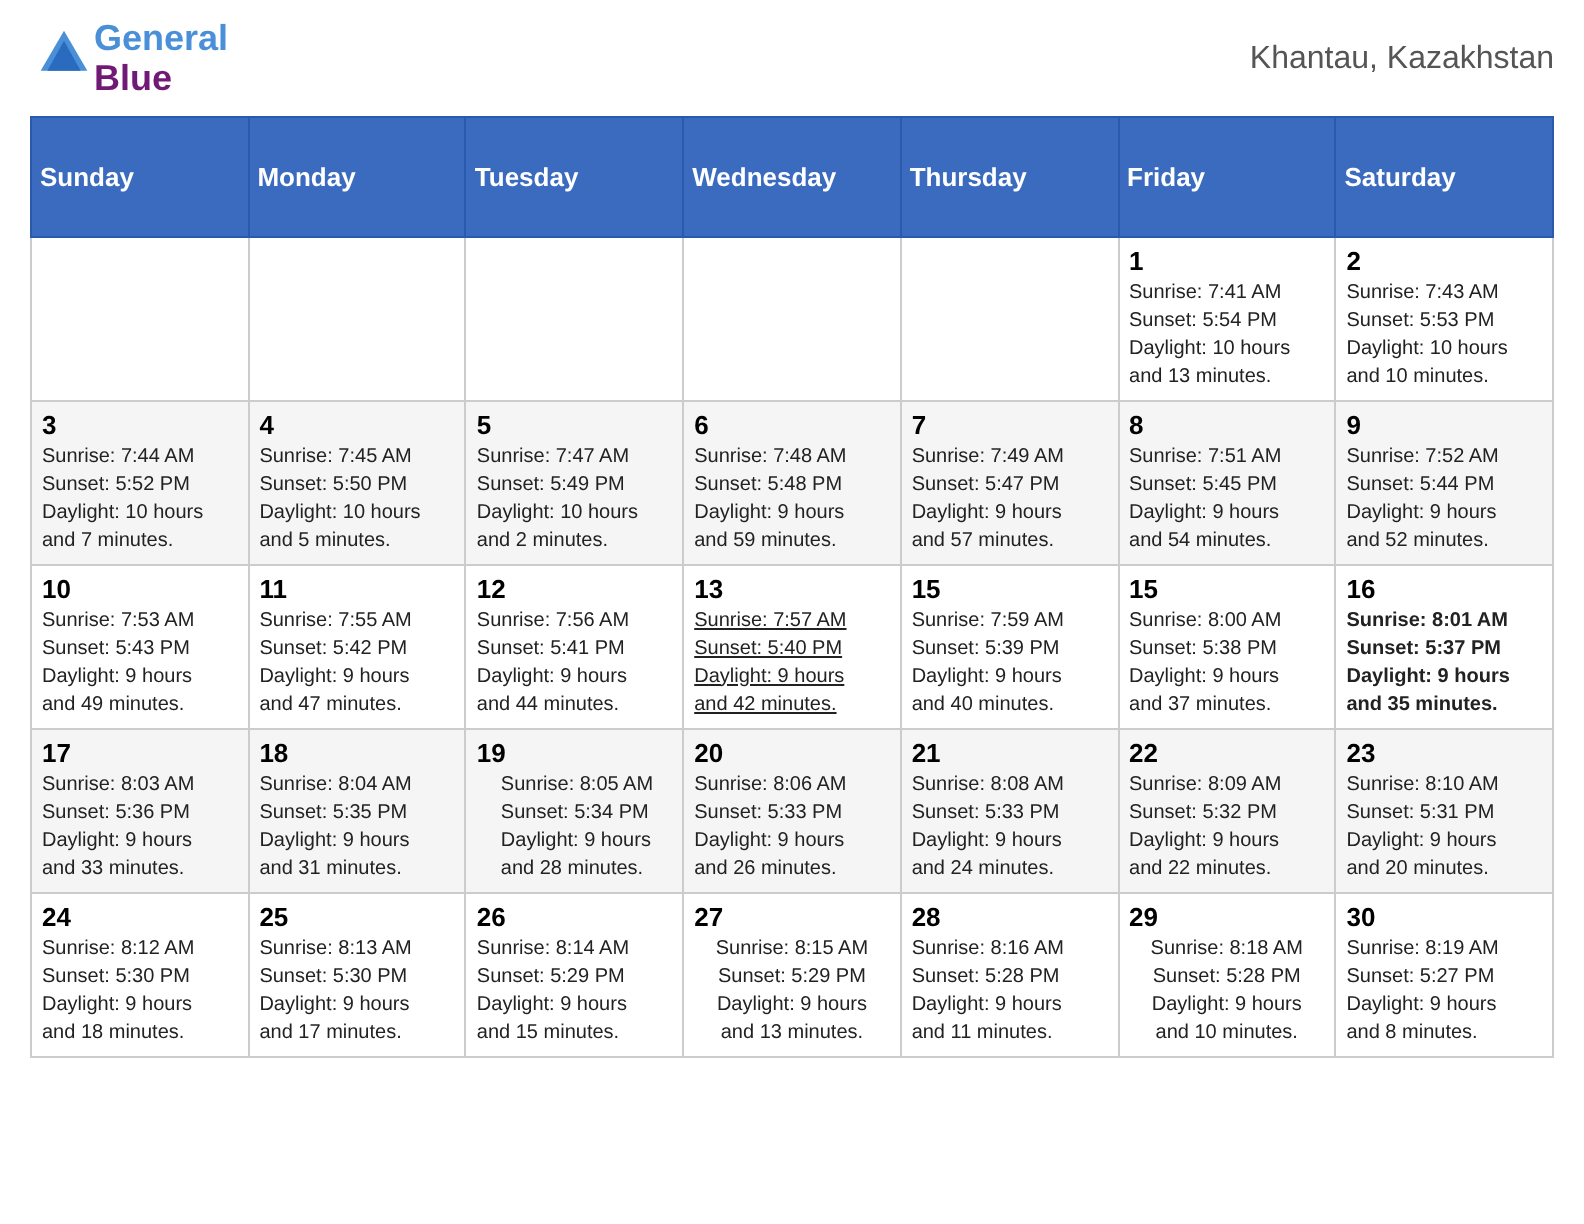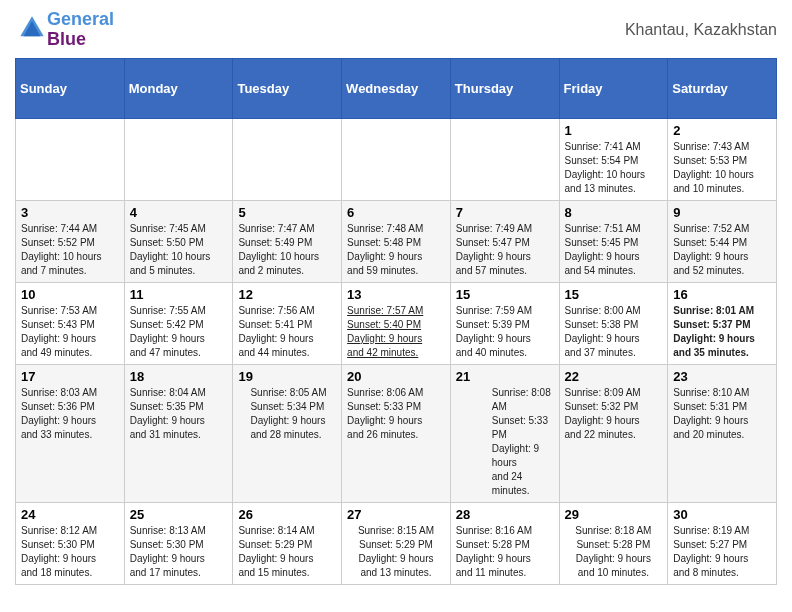--- a/index.html
+++ b/index.html
@@ -269,21 +269,21 @@
         </td>
         <td>
           <div class="day-num">20</div>
           <div class="day-info" style="white-space: pre-line;">Sunrise: 8:06 AM
 Sunset: 5:33 PM
 Daylight: 9 hours
 and 26 minutes.</div>
         </td>
         <td>
           <div class="day-num">21</div>
-          <div class="day-info" style="white-space: pre-line; margin-left: 36px;">Sunrise: 8:08 AM
+          <div class="day-info" style="white-space: pre-line;">Sunrise: 8:08 AM
 Sunset: 5:33 PM
 Daylight: 9 hours
 and 24 minutes.</div>
         </td>
         <td>
           <div class="day-num">22</div>
           <div class="day-info" style="white-space: pre-line;">Sunrise: 8:09 AM
 Sunset: 5:32 PM
 Daylight: 9 hours
 and 22 minutes.</div>

